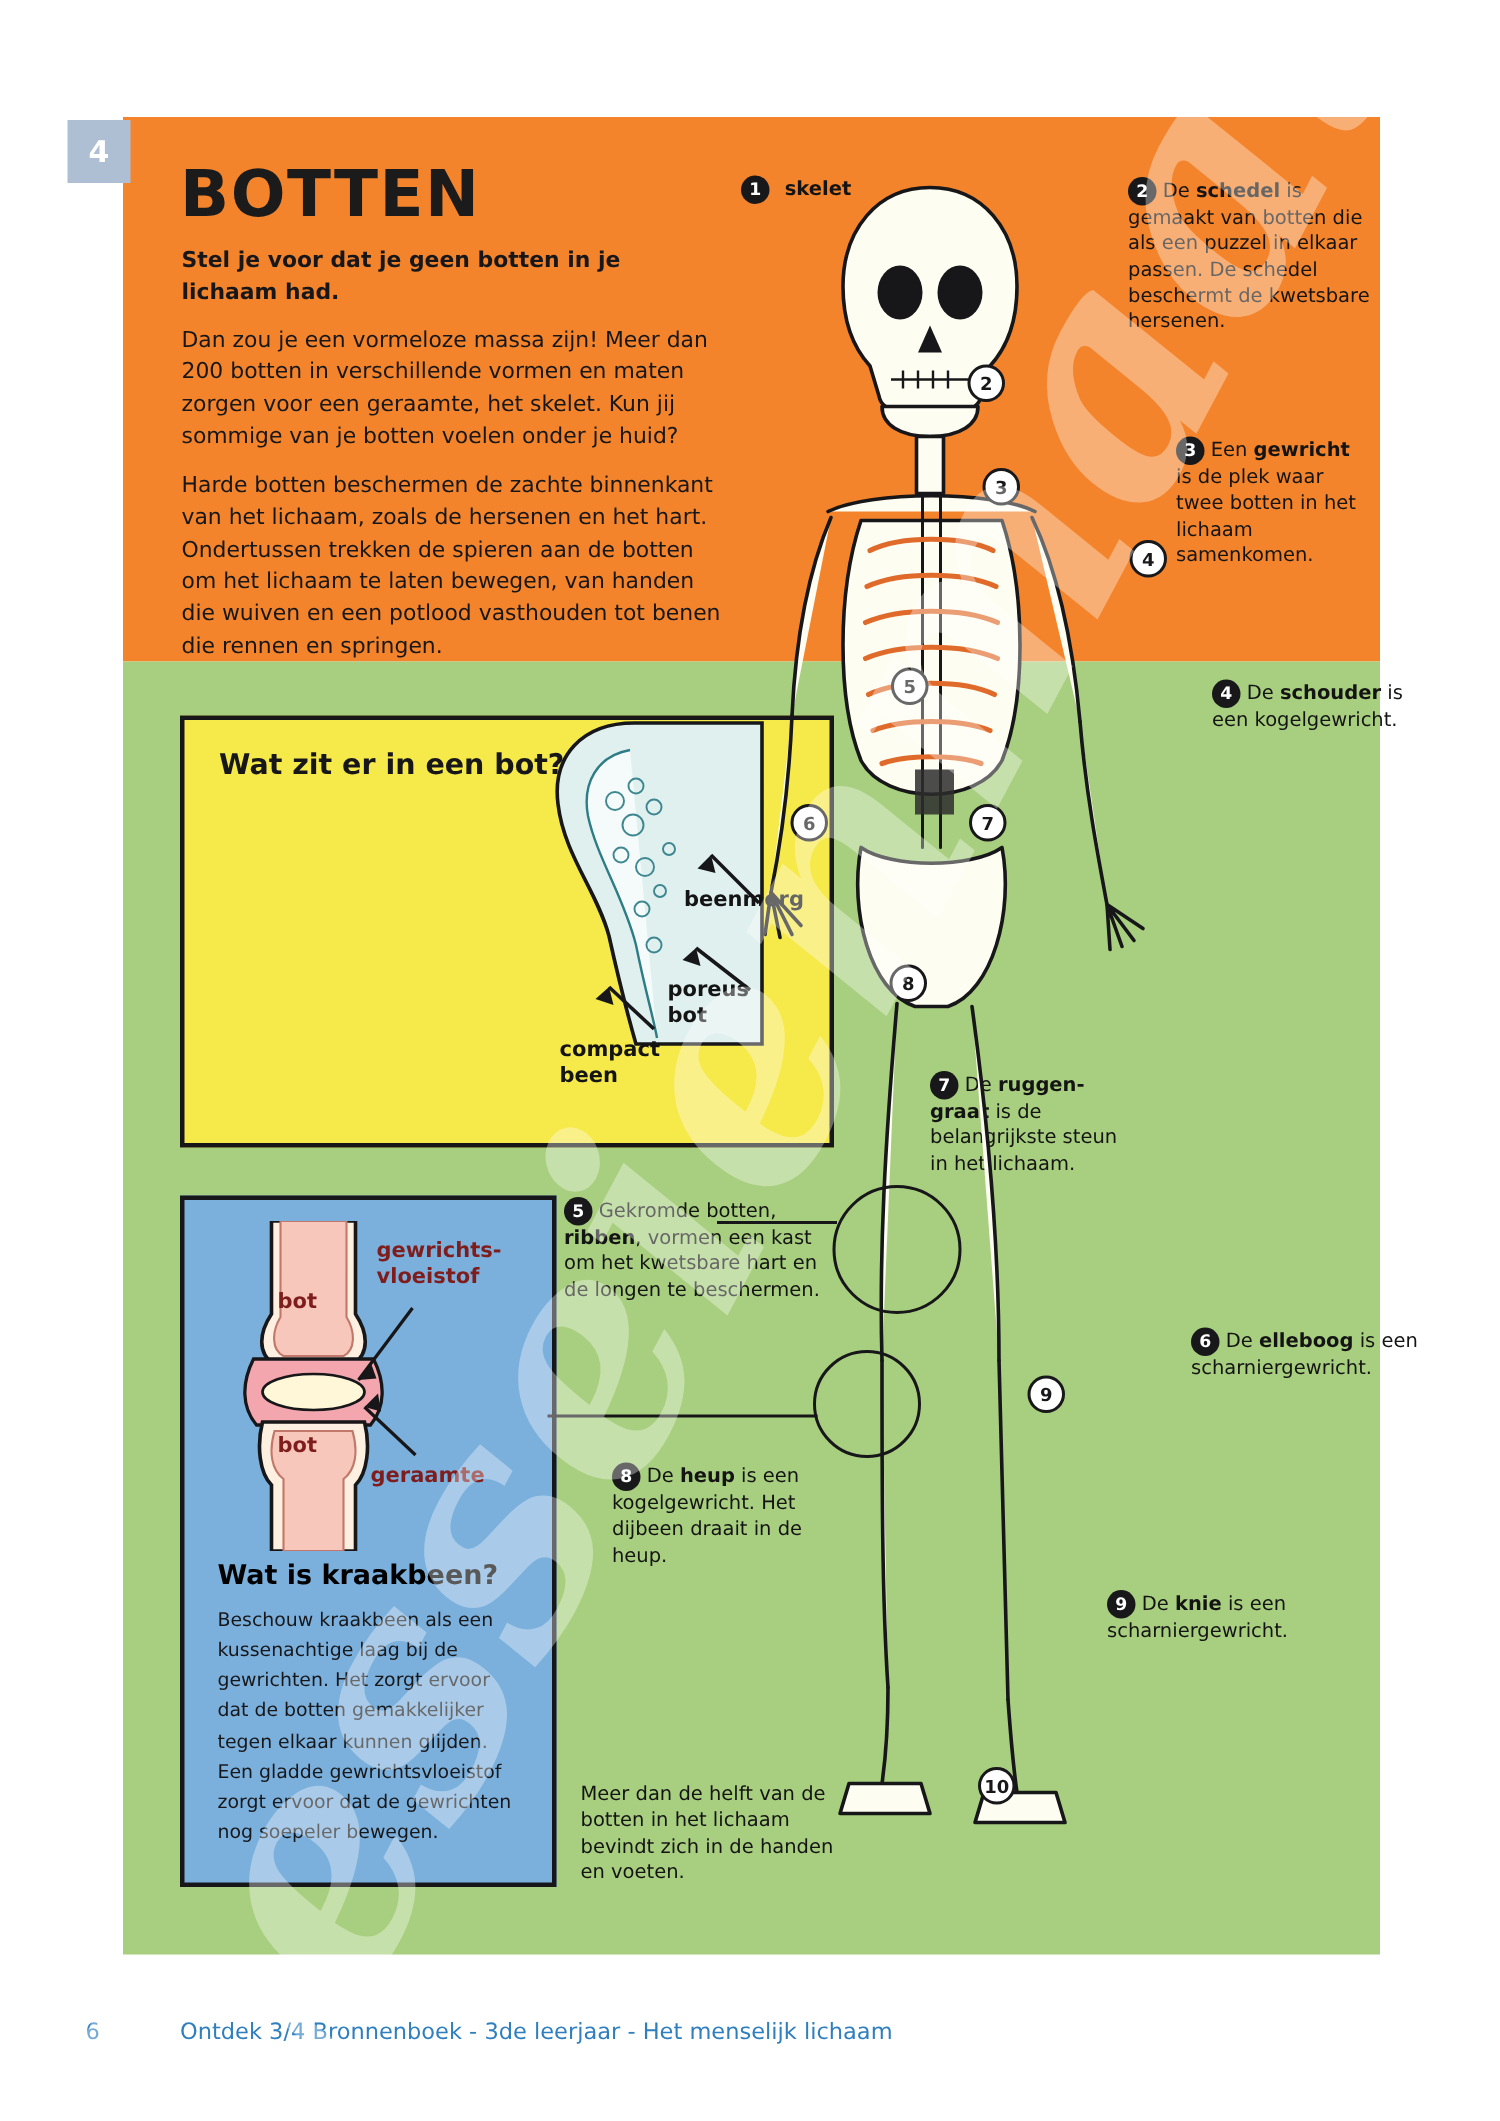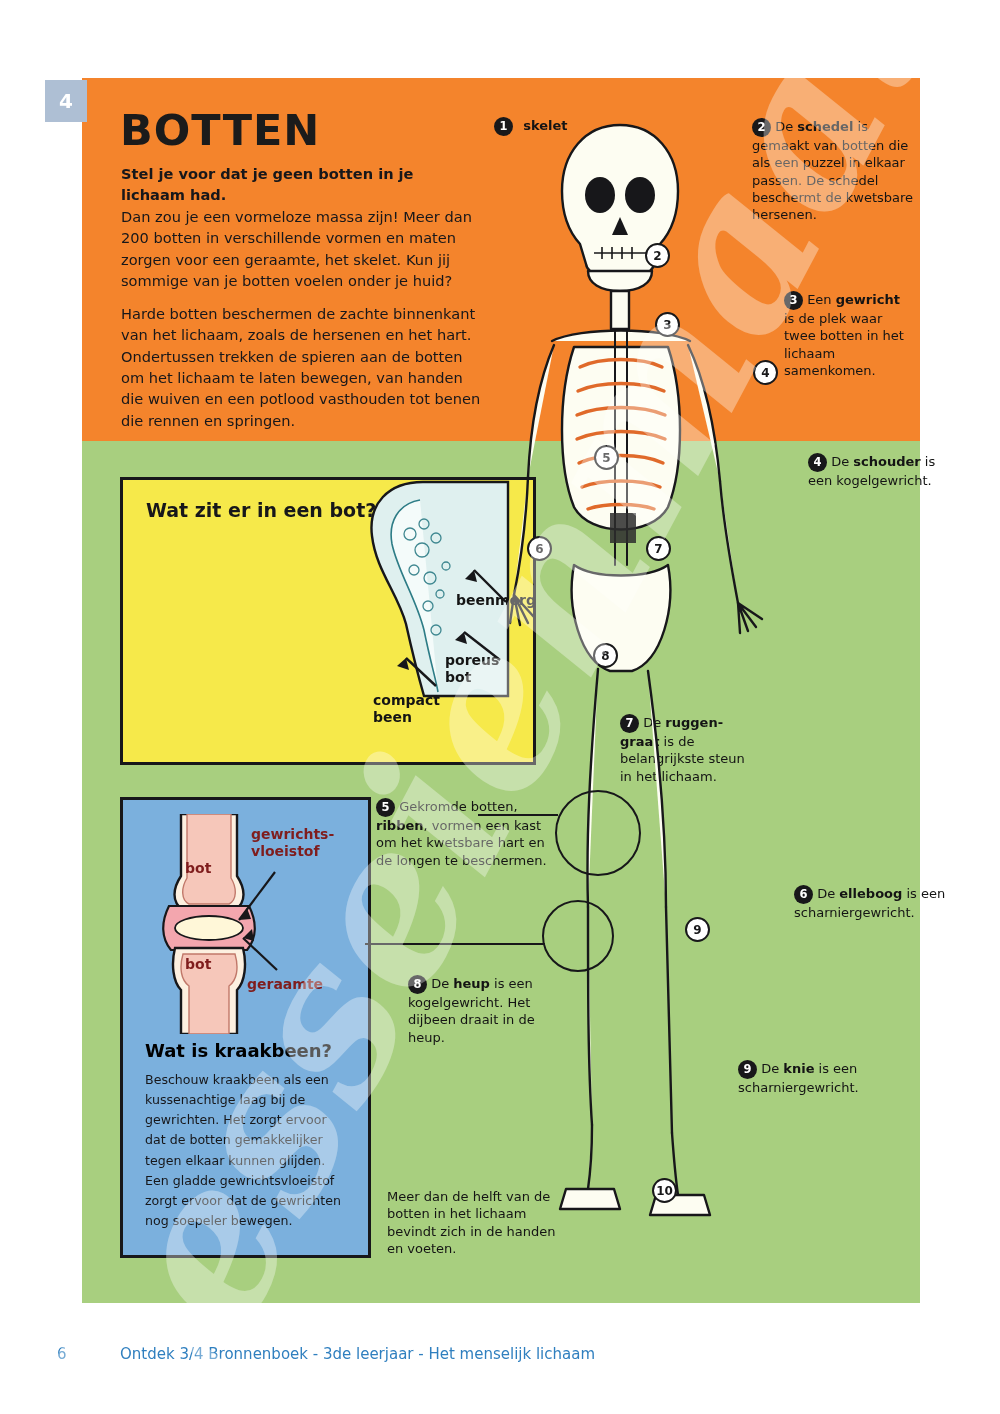--- a/index.html
+++ b/index.html
@@ -47,21 +47,21 @@
   
   .title{
     position:absolute;left:120px;top:105px;
     font-size:43px;font-weight:bold;letter-spacing:1px;
     color:#1b1b1b;font-family:"DejaVu Sans", sans-serif;
   }
   .intro{
     position:absolute;left:121px;top:163px;width:360px;
     color:#17171a;font-size:14.6px;line-height:1.47;
   }
-  .intro .lead{font-weight:bold;display:block;margin-bottom:0;}
+  .intro .lead{font-weight:bold;display:block;margin-bottom:10px;}
   .intro p{margin:0 0 11px 0;}
 
   
   .bullet{
     display:inline-flex;align-items:center;justify-content:center;
     width:19px;height:19px;border-radius:50%;
     background:#18181a;color:#fff;font-size:11.5px;font-weight:bold;
     font-family:"DejaVu Sans", sans-serif;
     vertical-align:middle;flex:0 0 auto;
   }
@@ -73,21 +73,21 @@
   .marker{
     position:absolute;width:21px;height:21px;border-radius:50%;
     background:#fff;border:2px solid #18181a;color:#18181a;
     font-size:12px;font-weight:bold;display:flex;align-items:center;justify-content:center;
     z-index:8;
   }
 
   
   .yellow-box{
     position:absolute;left:120px;top:477px;width:410px;height:282px;
-    background:#f6e94a;border:3px solid #17171a;
+    background:#f6e94a;border:3px solid #17171a;padding-left:20px;
   }
   .yellow-box h3{
     margin:0;position:absolute;left:23px;top:19px;
     font-size:19px;font-weight:bold;color:#17171a;
     font-family:"DejaVu Sans", sans-serif;
   }
   .yellow-box .body{
     position:absolute;left:23px;top:52px;width:200px;
     font-size:12.8px;line-height:1.58;color:#17171a;
   }

